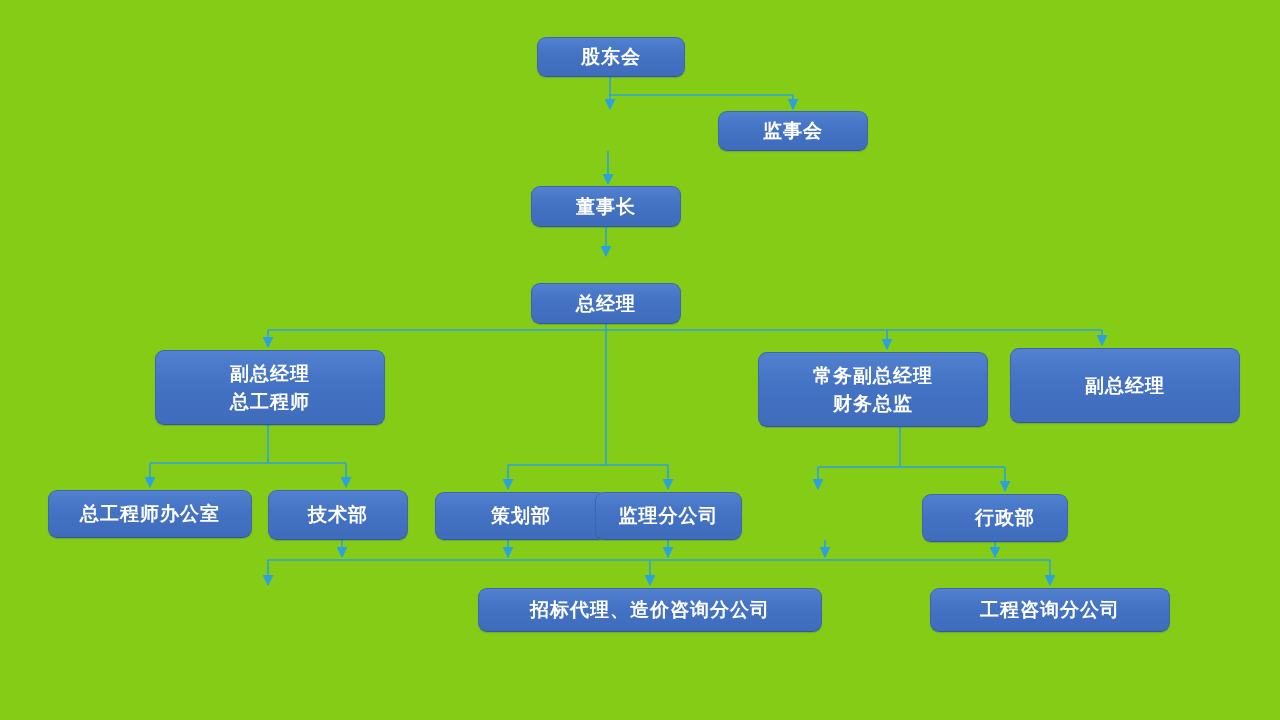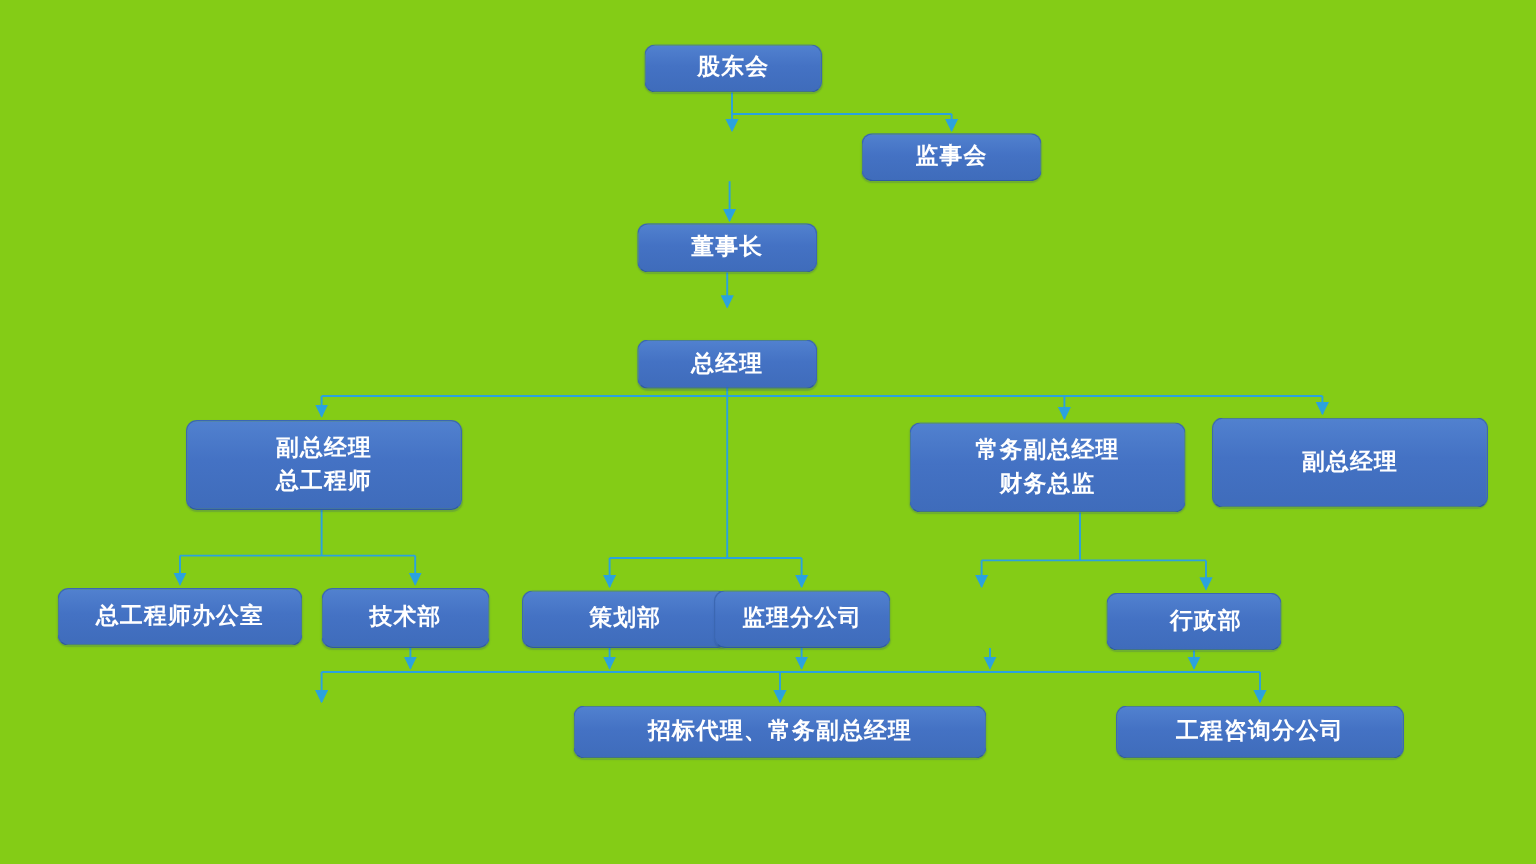--- a/index.html
+++ b/index.html
@@ -95,15 +95,15 @@
     <div class="org-node" style="left: 155px; top: 350px; width: 230px; height: 75px;">副总经理
 总工程师</div>
     <div class="org-node" style="left: 758px; top: 352px; width: 230px; height: 75px;">常务副总经理
 财务总监</div>
     <div class="org-node" style="left: 1010px; top: 348px; width: 230px; height: 75px;">副总经理</div>
     <div class="org-node" style="left: 48px; top: 490px; width: 204px; height: 48px;">总工程师办公室</div>
     <div class="org-node" style="left: 268px; top: 490px; width: 140px; height: 50px;">技术部</div>
     <div class="org-node" style="left: 435px; top: 492px; width: 172px; height: 48px;">策划部</div>
     <div class="org-node" style="left: 595px; top: 492px; width: 147px; height: 48px;">监理分公司</div>
     <div class="org-node" style="left: 922px; top: 494px; width: 146px; height: 48px; padding-left: 20px;">行政部</div>
-    <div class="org-node" style="left: 478px; top: 588px; width: 344px; height: 44px;">招标代理、常务副总经理</div>
+    <div class="org-node" style="left: 478px; top: 588px; width: 344px; height: 44px;">招标代理、造价咨询分公司</div>
     <div class="org-node" style="left: 930px; top: 588px; width: 240px; height: 44px;">工程咨询分公司</div>
   </div>
 
 </body></html>

